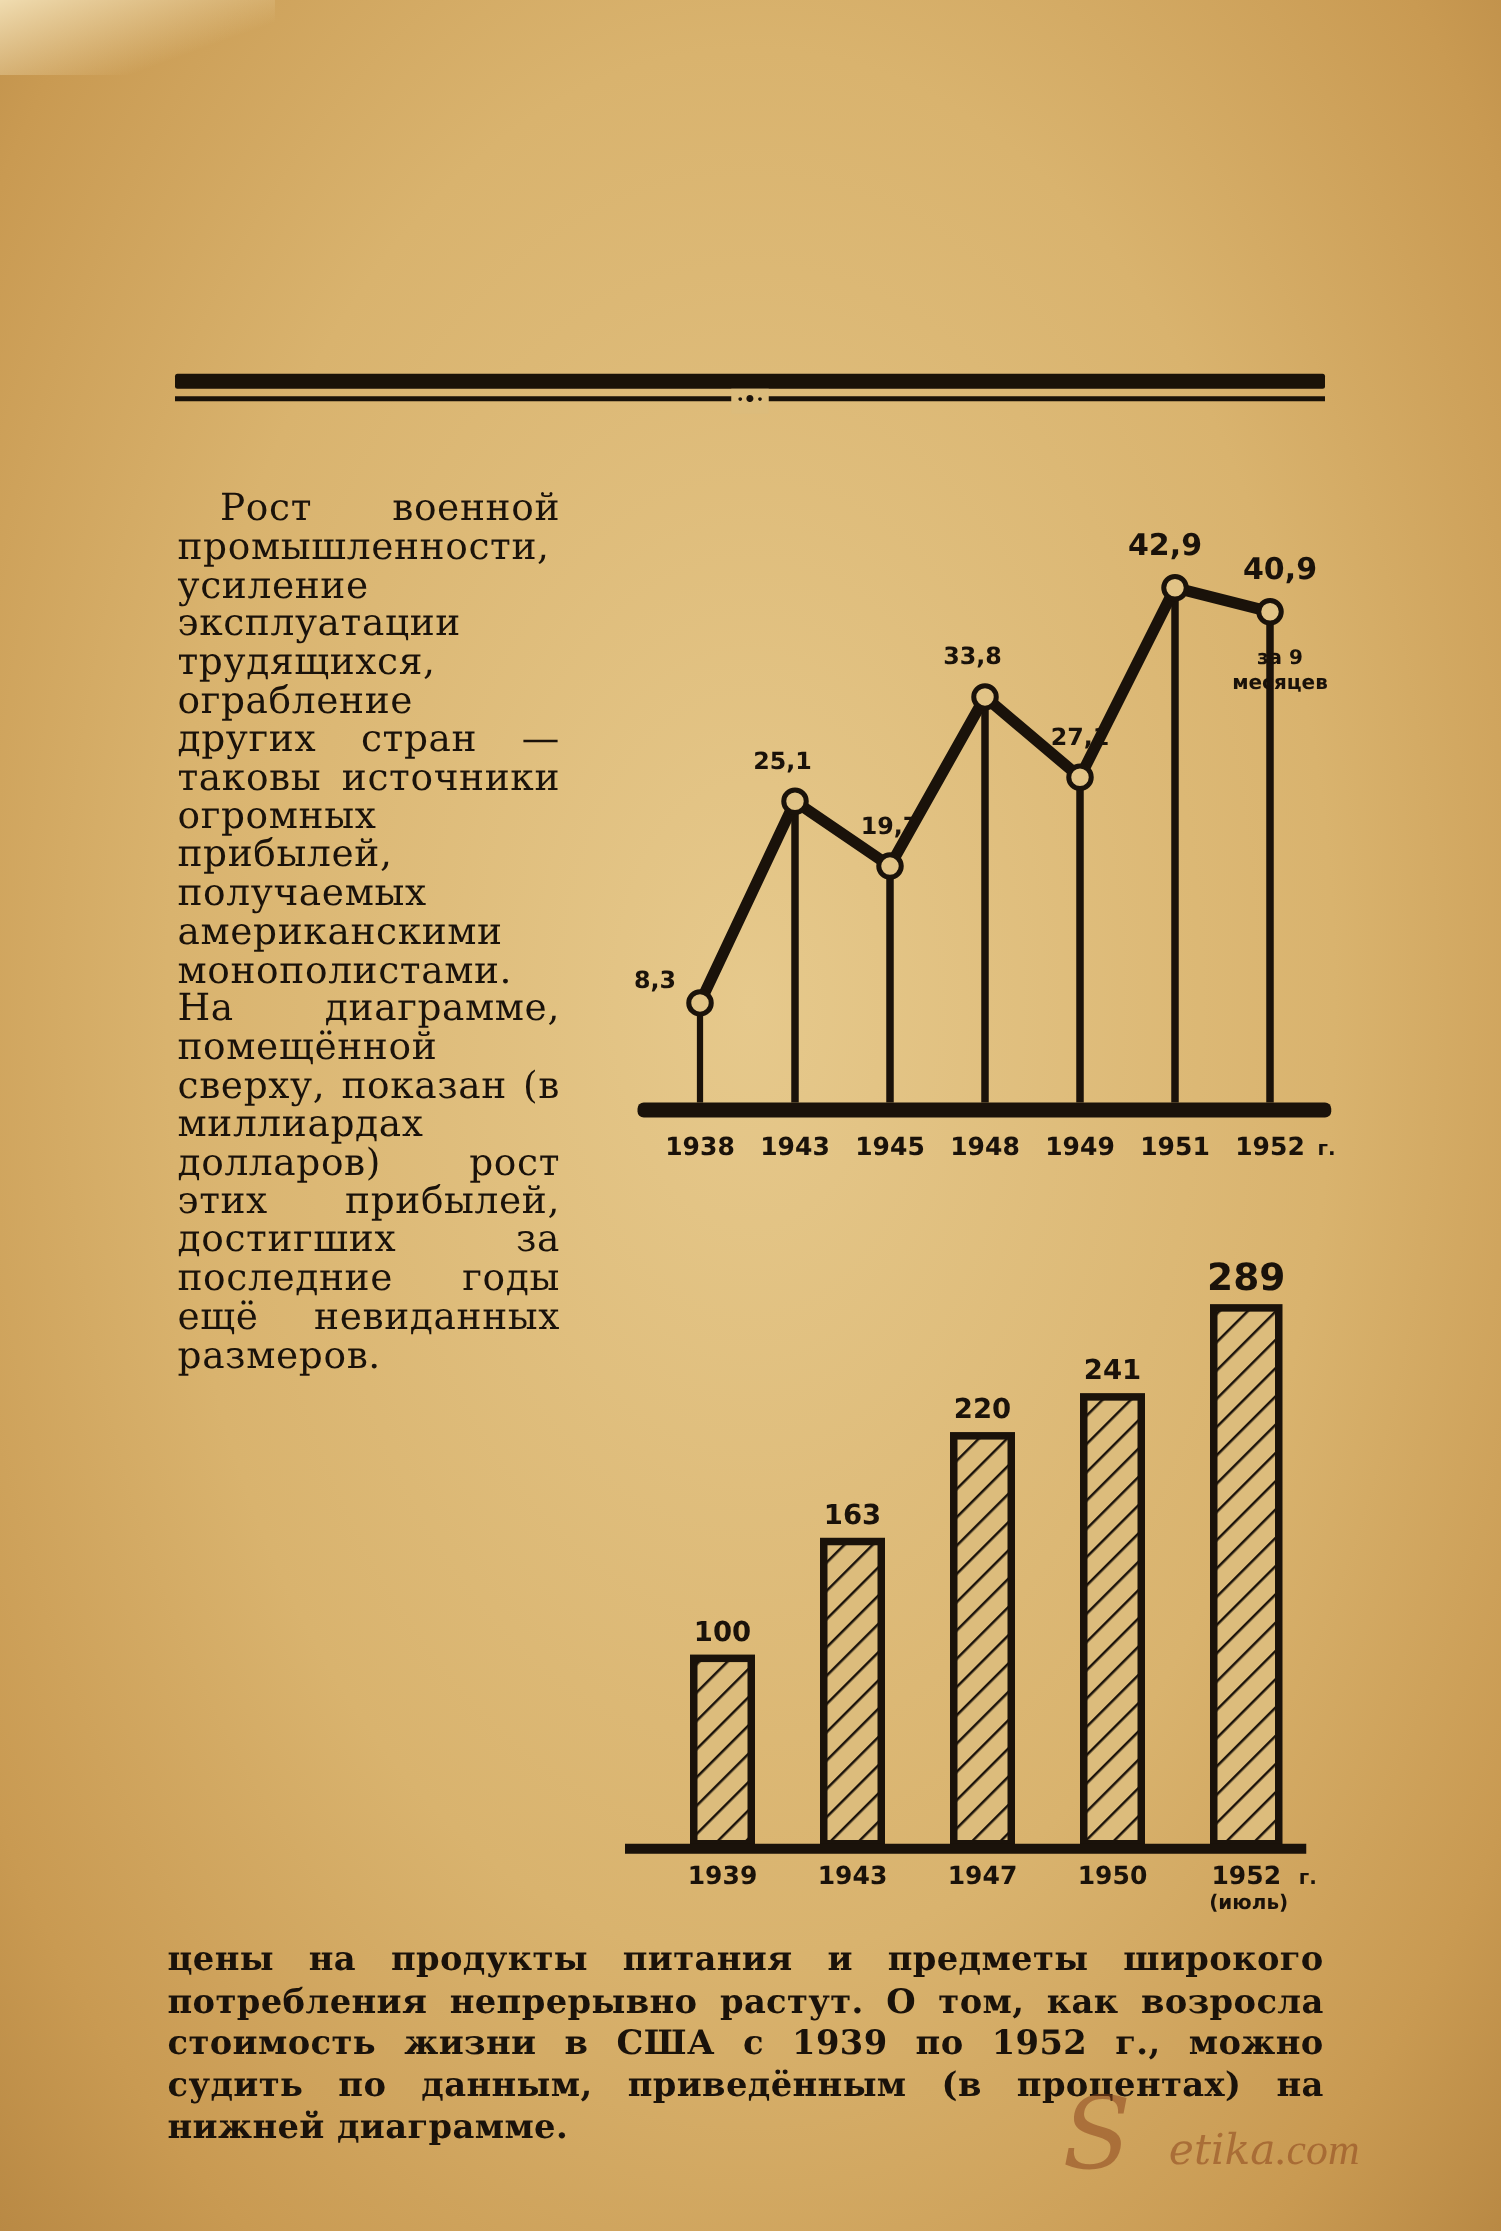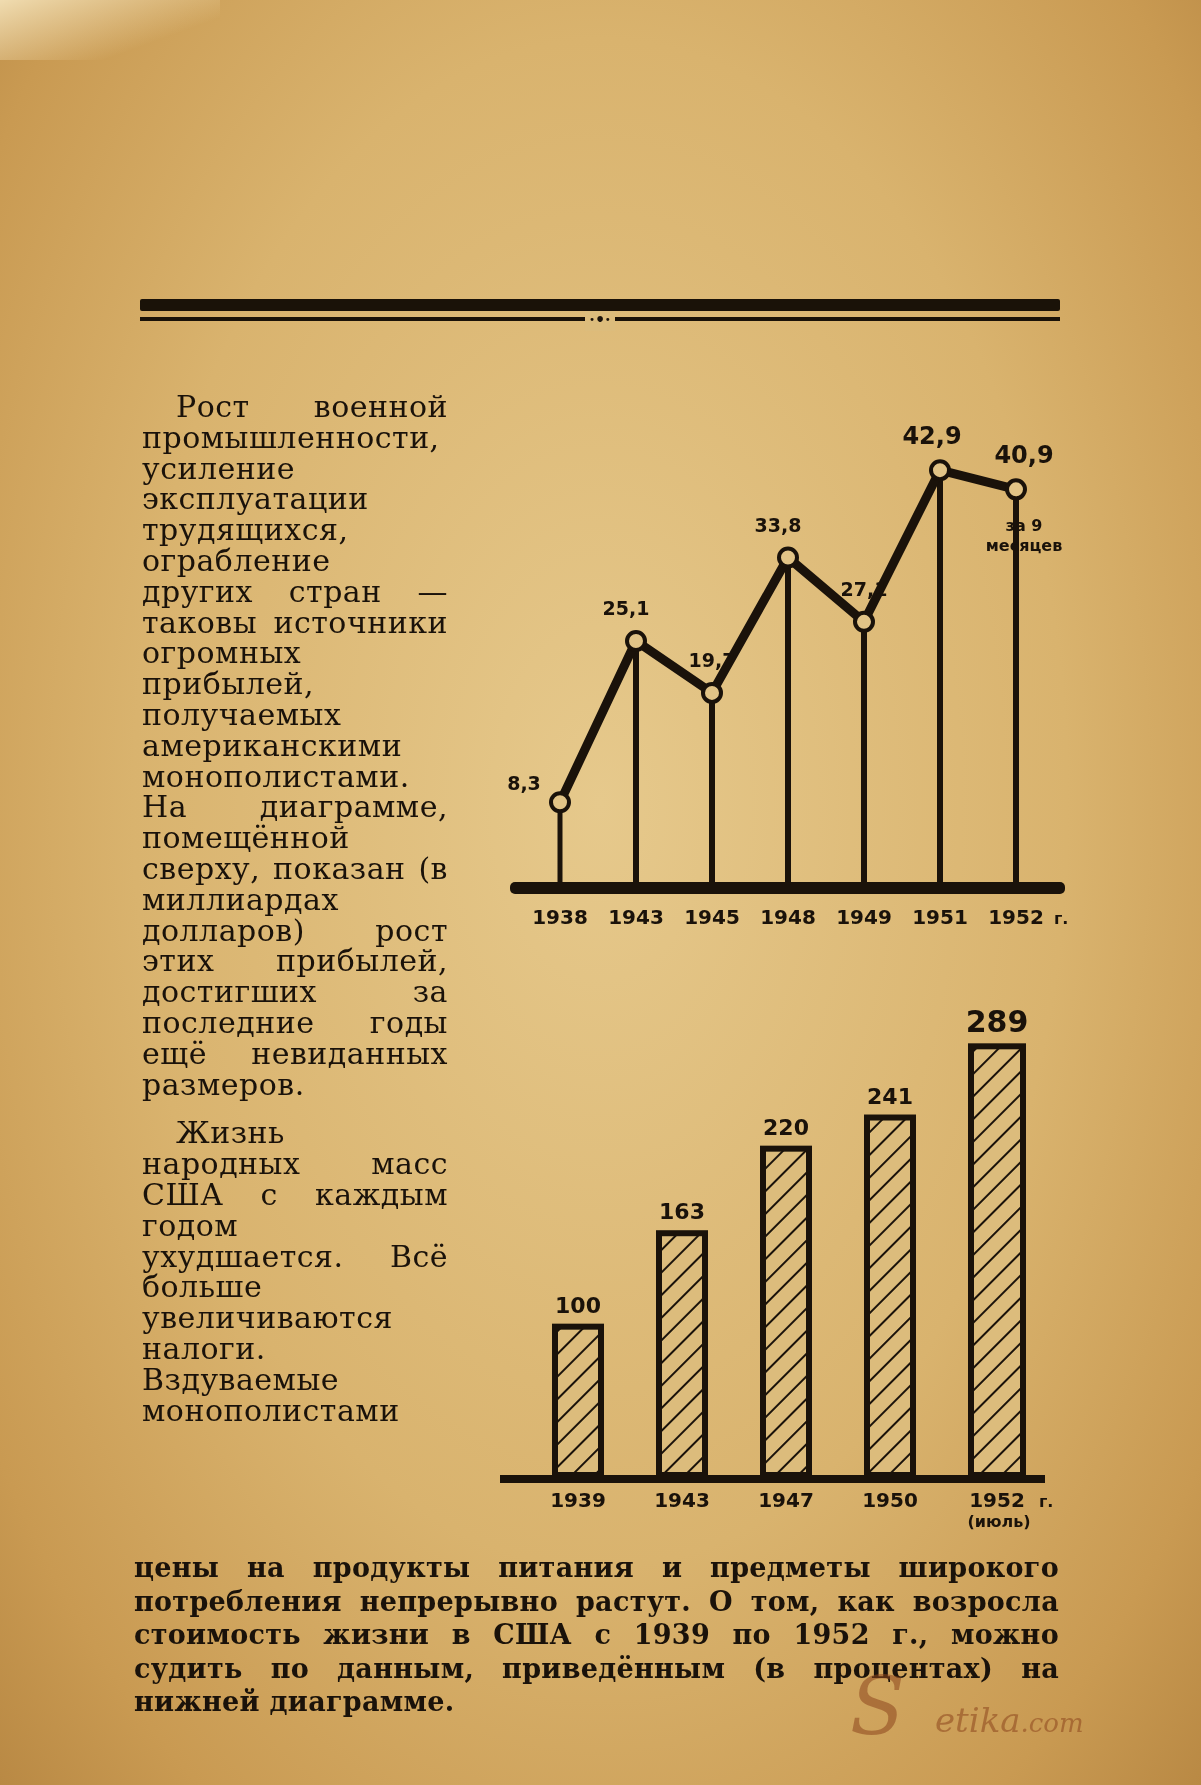--- a/index.html
+++ b/index.html
@@ -15,36 +15,35 @@
   .left-col{position:absolute;left:142px;top:392px;width:306px;font-weight:normal;font-size:30px;line-height:30.8px;text-align:justify;letter-spacing:0.5px;}
   .left-col p{margin:0;}
   .left-col p.p1{text-indent:34px;}
   .left-col p.p2{text-indent:34px;margin-top:18px;}
   .bottom-text{position:absolute;left:134px;top:1551px;width:925px;font-weight:bold;font-size:27px;line-height:33.5px;text-align:justify;letter-spacing:0.3px;}
   .chart{position:absolute;}
   .chart svg text{font-family:"DejaVu Sans", sans-serif;font-weight:bold;fill:#1a120a;}
   .watermark{position:absolute;left:850px;top:1700px;font-family:"DejaVu Serif", serif;font-style:italic;color:rgba(140,70,30,0.55);font-size:34px;}
   .watermark .s{font-size:80px;position:absolute;left:0;top:-40px;}
   .watermark .t{position:absolute;left:85px;top:0;white-space:nowrap;}
-  .watermark .c{font-size:26px;}
+  .watermark .c{font-size:35px;font-family:Liberation Serif, serif;}
 </style>
 </head>
 <body>
 
 <div class="page-corner"></div>
 
 <div class="rule">
   <div class="thick"></div>
   <div class="thin"></div>
   <div class="orn">·•·</div>
 </div>
 
 <div class="left-col">
   <p class="p1">Рост военной промышленности, усиление эксплуатации трудящихся, ограбление других стран — таковы источники огромных прибылей, получаемых американскими монополистами. На диаграмме, помещённой сверху, показан (в миллиардах долларов) рост этих прибылей, достигших за последние годы ещё невиданных размеров.</p>
-  <p class="p2">Жизнь народных масс США с каждым годом ухудшается. Всё больше увеличиваются налоги. Вздуваемые монополистами</p>
 </div>
 
 <div class="chart" style="left:480px;top:420px;width:600px;height:520px;">
   <svg id="line-svg" width="600" height="520">
       <rect x="30" y="462" width="555" height="12" rx="5" fill="#1a120a"></rect>
       <line x1="156" y1="221.04" x2="156" y2="462" stroke="#1a120a" stroke-width="6"></line>
       <line x1="232" y1="272.88" x2="232" y2="462" stroke="#1a120a" stroke-width="6"></line>
       <line x1="308" y1="137.52000000000004" x2="308" y2="462" stroke="#1a120a" stroke-width="6"></line>
       <line x1="384" y1="201.84000000000003" x2="384" y2="462" stroke="#1a120a" stroke-width="6"></line>
       <line x1="460" y1="50.160000000000025" x2="460" y2="462" stroke="#1a120a" stroke-width="6"></line>

